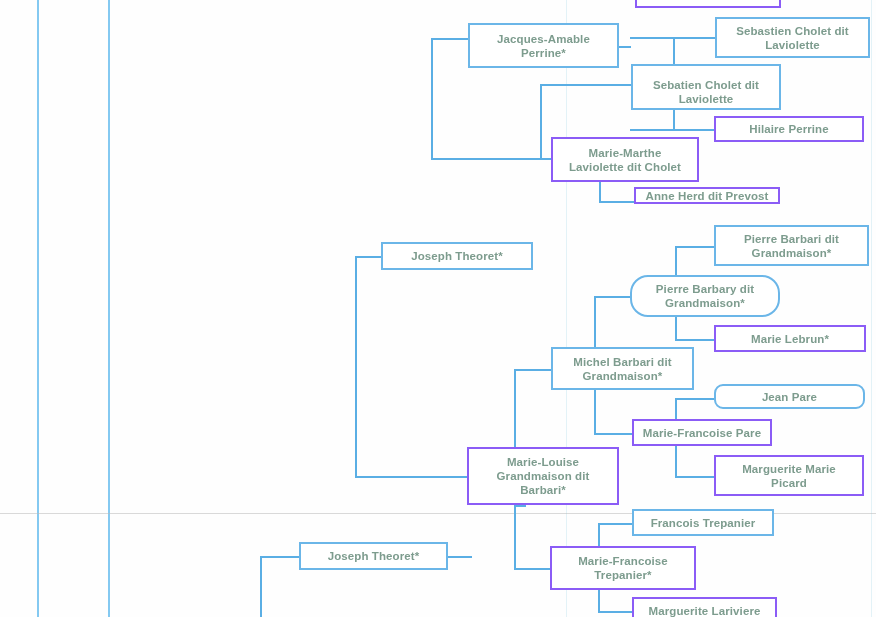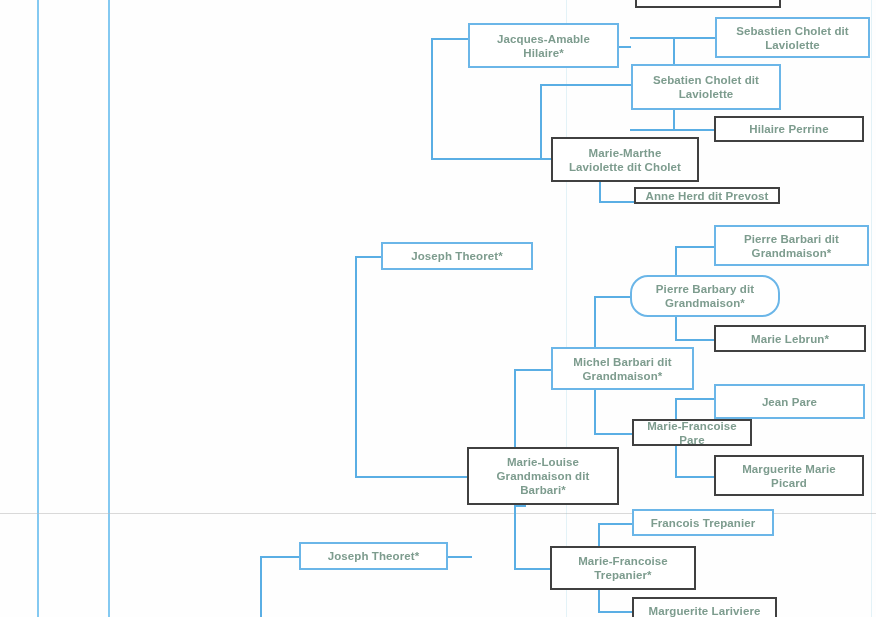--- a/index.html
+++ b/index.html
@@ -57,21 +57,21 @@
     letter-spacing: .1px;
     color: #7d9c8e;
     background: #ffffff;
     padding: 2px 4px;
     white-space: pre-line;
   }
   .node.male {
     border: 2px solid #6bb6e8;
   }
   .node.female {
-    border: 2px solid #404040;
+    border: 2px solid #8b5cf6;
   }
   .node.clipped-top {
     border-top: none;
   }
 </style>
 </head>
 <body>
 
 <div id="canvas">
   <div id="guide-layer">
@@ -125,39 +125,39 @@
       <div class="conn h" style="left: 514px; top: 568px; width: 37px;"></div>
       <div class="conn v" style="left: 514px; top: 505px; height: 63px;"></div>
       <div class="conn h" style="left: 514px; top: 505px; width: 12px;"></div>
       <div class="conn h" style="left: 448px; top: 556px; width: 24px;"></div>
       <div class="conn v" style="left: 260px; top: 556px; height: 61px;"></div>
       <div class="conn h" style="left: 260px; top: 556px; width: 40px;"></div>
     </div>
   <div id="node-layer">
       <div class="node female clipped-top" style="left: 635px; top: -18px; width: 146px; height: 26px;"><span></span></div>
       <div class="node male" style="left: 468px; top: 23px; width: 151px; height: 45px;"><span>Jacques-Amable
-Hilaire*</span></div>
+Perrine*</span></div>
       <div class="node male" style="left: 715px; top: 17px; width: 155px; height: 41px;"><span>Sebastien Cholet dit
 Laviolette</span></div>
-      <div class="node male" style="left: 631px; top: 64px; width: 150px; height: 46px;"><span>Sebatien Cholet dit
+      <div class="node male" style="left: 631px; top: 64px; width: 150px; height: 46px; align-items: flex-end;"><span>Sebatien Cholet dit
 Laviolette</span></div>
       <div class="node female" style="left: 714px; top: 116px; width: 150px; height: 26px;"><span>Hilaire Perrine</span></div>
       <div class="node female" style="left: 551px; top: 137px; width: 148px; height: 45px;"><span>Marie-Marthe
 Laviolette dit Cholet</span></div>
       <div class="node female" style="left: 634px; top: 187px; width: 146px; height: 17px;"><span>Anne Herd dit Prevost</span></div>
       <div class="node male" style="left: 714px; top: 225px; width: 155px; height: 41px;"><span>Pierre Barbari dit
 Grandmaison*</span></div>
       <div class="node male" style="left: 381px; top: 242px; width: 152px; height: 28px;"><span>Joseph Theoret*</span></div>
       <div class="node male" style="left: 630px; top: 275px; width: 150px; height: 42px; border-radius: 18px;"><span>Pierre Barbary dit
 Grandmaison*</span></div>
       <div class="node female" style="left: 714px; top: 325px; width: 152px; height: 27px;"><span>Marie Lebrun*</span></div>
       <div class="node male" style="left: 551px; top: 347px; width: 143px; height: 43px;"><span>Michel Barbari dit
 Grandmaison*</span></div>
-      <div class="node male" style="left: 714px; top: 384px; width: 151px; height: 35px;"><span>Jean Pare</span></div>
-      <div class="node female" style="left: 632px; top: 419px; width: 120px; height: 27px;"><span>Marie-Francoise Pare</span></div>
+      <div class="node male" style="left: 714px; top: 384px; width: 151px; height: 25px; border-radius: 9px;"><span>Jean Pare</span></div>
+      <div class="node female" style="left: 632px; top: 419px; width: 140px; height: 27px;"><span>Marie-Francoise Pare</span></div>
       <div class="node female" style="left: 714px; top: 455px; width: 150px; height: 41px;"><span>Marguerite Marie
 Picard</span></div>
       <div class="node female" style="left: 467px; top: 447px; width: 152px; height: 58px;"><span>Marie-Louise
 Grandmaison dit
 Barbari*</span></div>
       <div class="node male" style="left: 632px; top: 509px; width: 142px; height: 27px;"><span>Francois Trepanier</span></div>
       <div class="node male" style="left: 299px; top: 542px; width: 149px; height: 28px;"><span>Joseph Theoret*</span></div>
       <div class="node female" style="left: 550px; top: 546px; width: 146px; height: 44px;"><span>Marie-Francoise
 Trepanier*</span></div>
       <div class="node female" style="left: 632px; top: 597px; width: 145px; height: 28px;"><span>Marguerite Lariviere</span></div>

